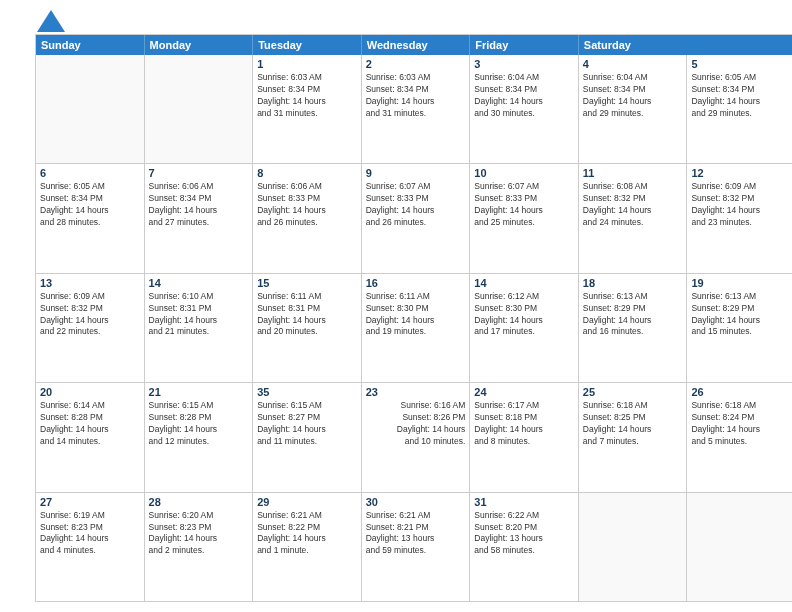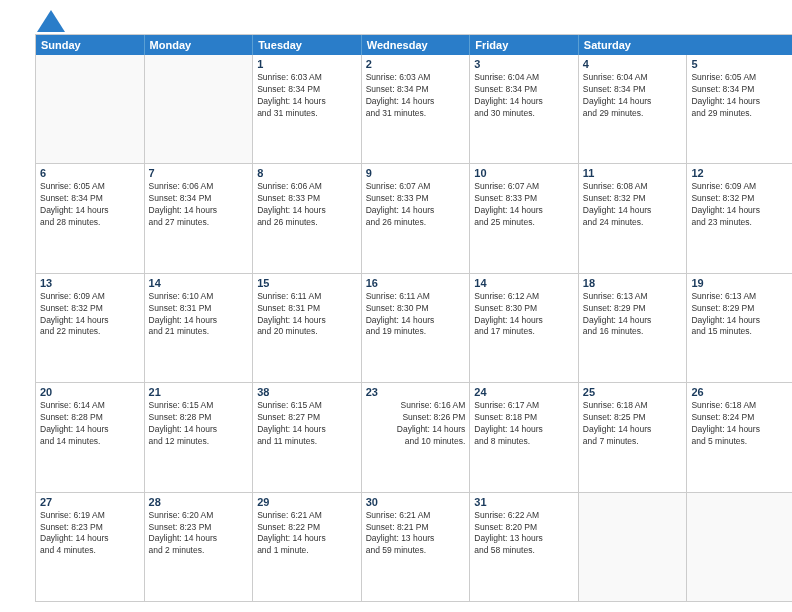--- a/index.html
+++ b/index.html
@@ -276,21 +276,21 @@
 and 14 minutes.</div>
           </div>
           <div class="cal-cell">
             <div class="day-number">21</div>
             <div class="day-info" style="white-space: pre-line;">Sunrise: 6:15 AM
 Sunset: 8:28 PM
 Daylight: 14 hours
 and 12 minutes.</div>
           </div>
           <div class="cal-cell">
-            <div class="day-number">38</div>
+            <div class="day-number">35</div>
             <div class="day-info" style="white-space: pre-line;">Sunrise: 6:15 AM
 Sunset: 8:27 PM
 Daylight: 14 hours
 and 11 minutes.</div>
           </div>
           <div class="cal-cell">
             <div class="day-number">23</div>
             <div class="day-info" style="white-space: pre-line; text-align: right;">Sunrise: 6:16 AM
 Sunset: 8:26 PM
 Daylight: 14 hours

